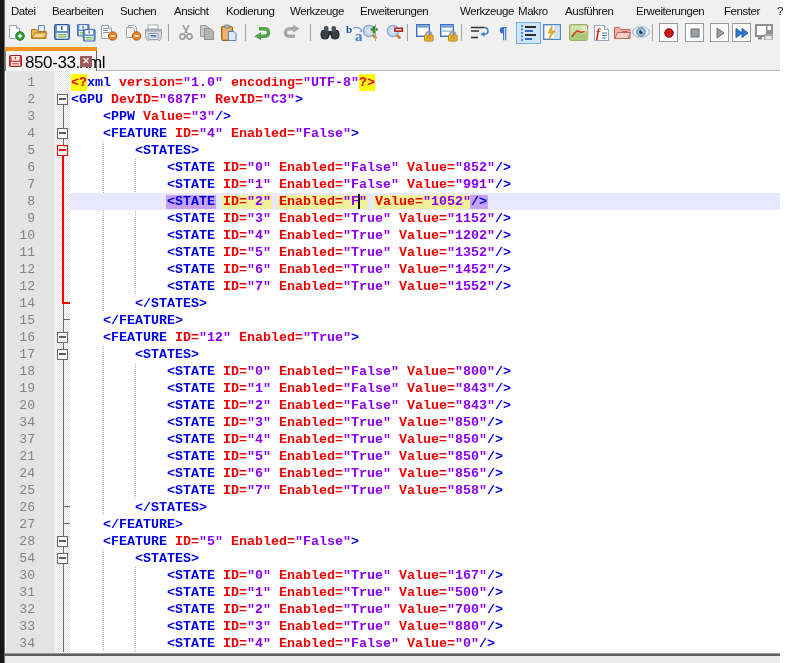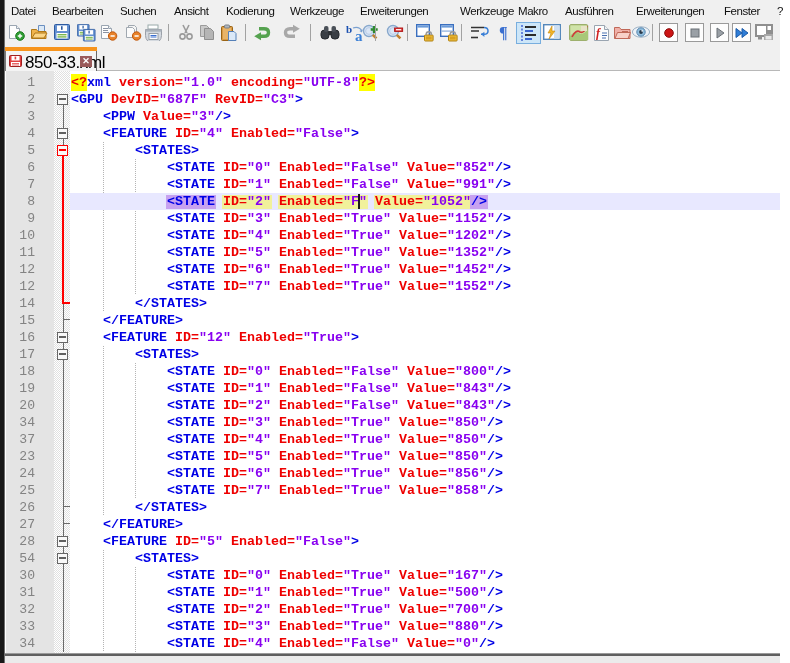--- a/index.html
+++ b/index.html
@@ -309,21 +309,21 @@
 <div class="num">12</div>
 <div class="num">14</div>
 <div class="num">15</div>
 <div class="num">16</div>
 <div class="num">17</div>
 <div class="num">18</div>
 <div class="num">19</div>
 <div class="num">20</div>
 <div class="num">34</div>
 <div class="num">37</div>
-<div class="num">23</div>
+<div class="num">21</div>
 <div class="num">24</div>
 <div class="num">25</div>
 <div class="num">26</div>
 <div class="num">27</div>
 <div class="num">28</div>
 <div class="num">54</div>
 <div class="num">30</div>
 <div class="num">31</div>
 <div class="num">32</div>
 <div class="num">33</div>

